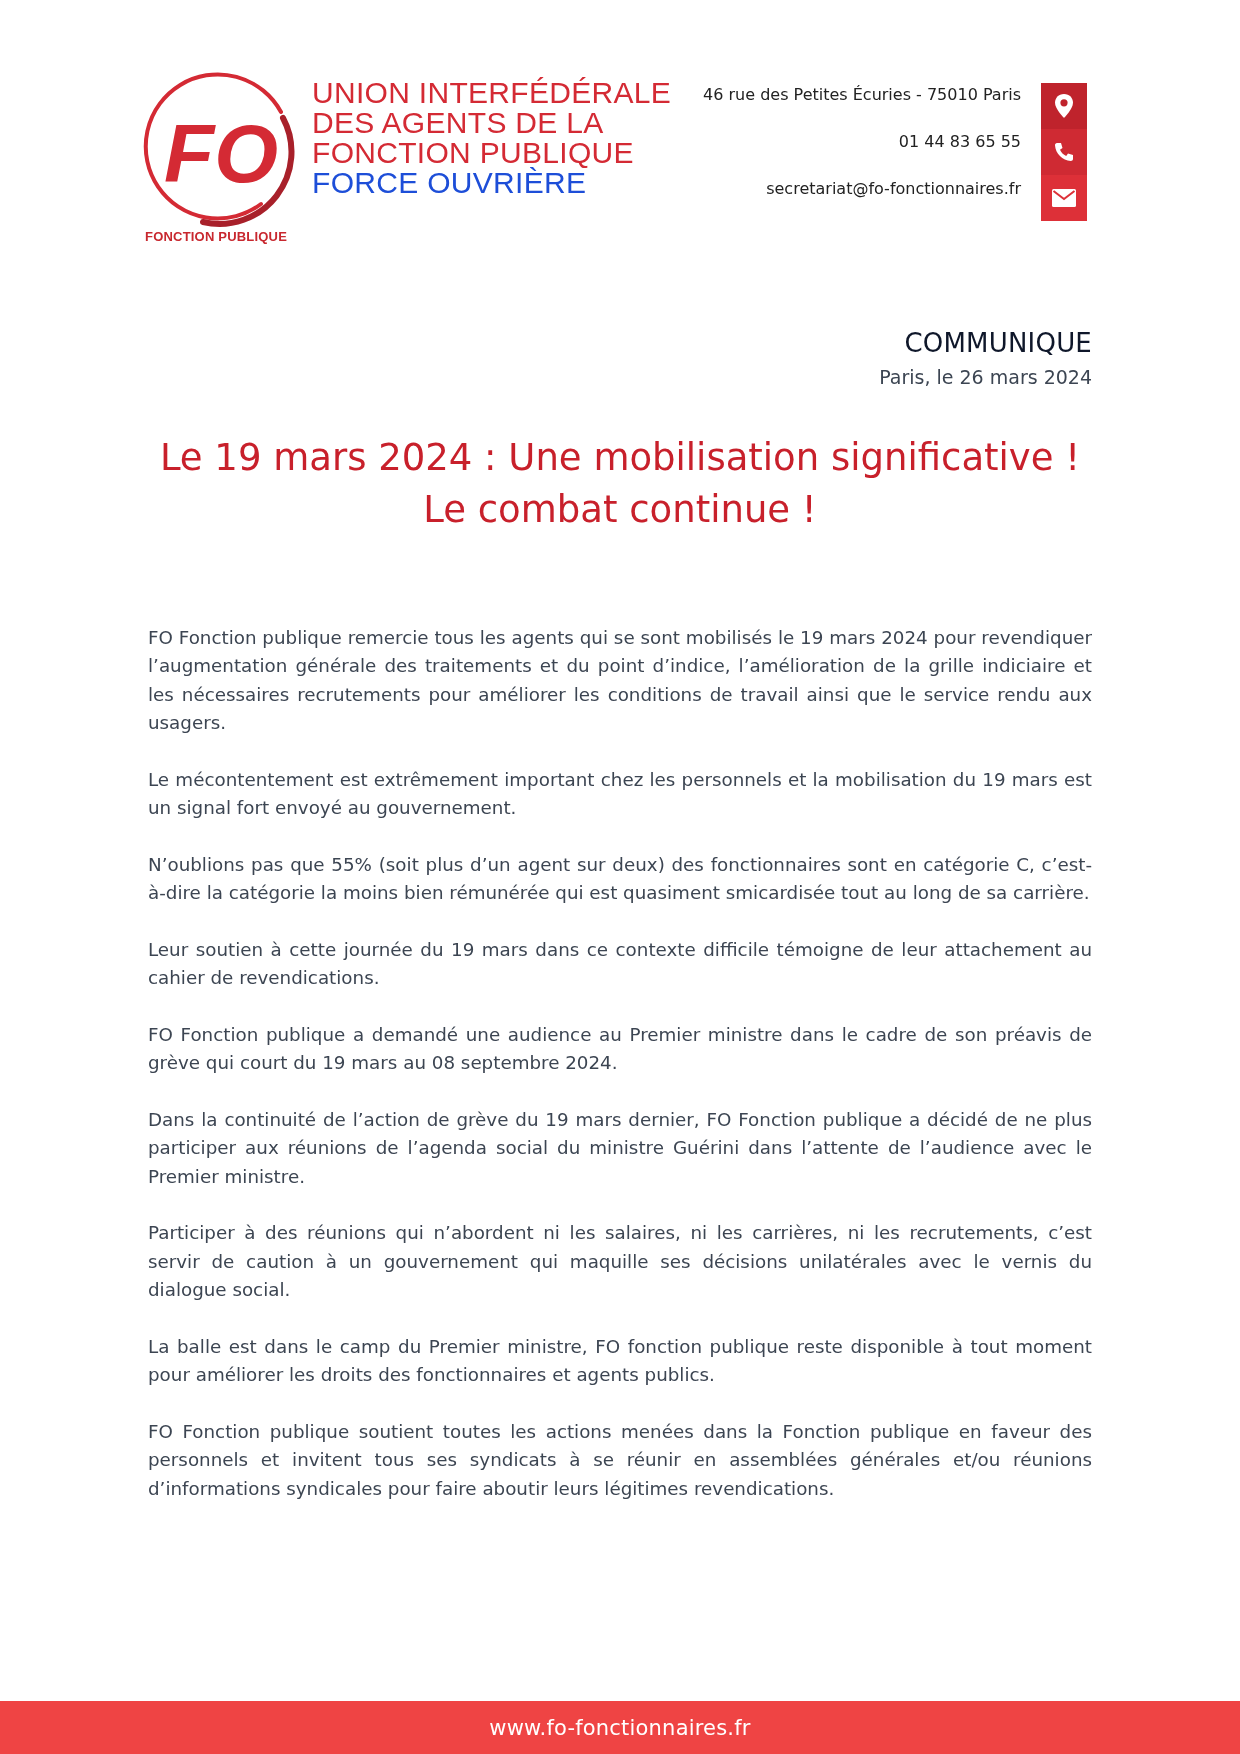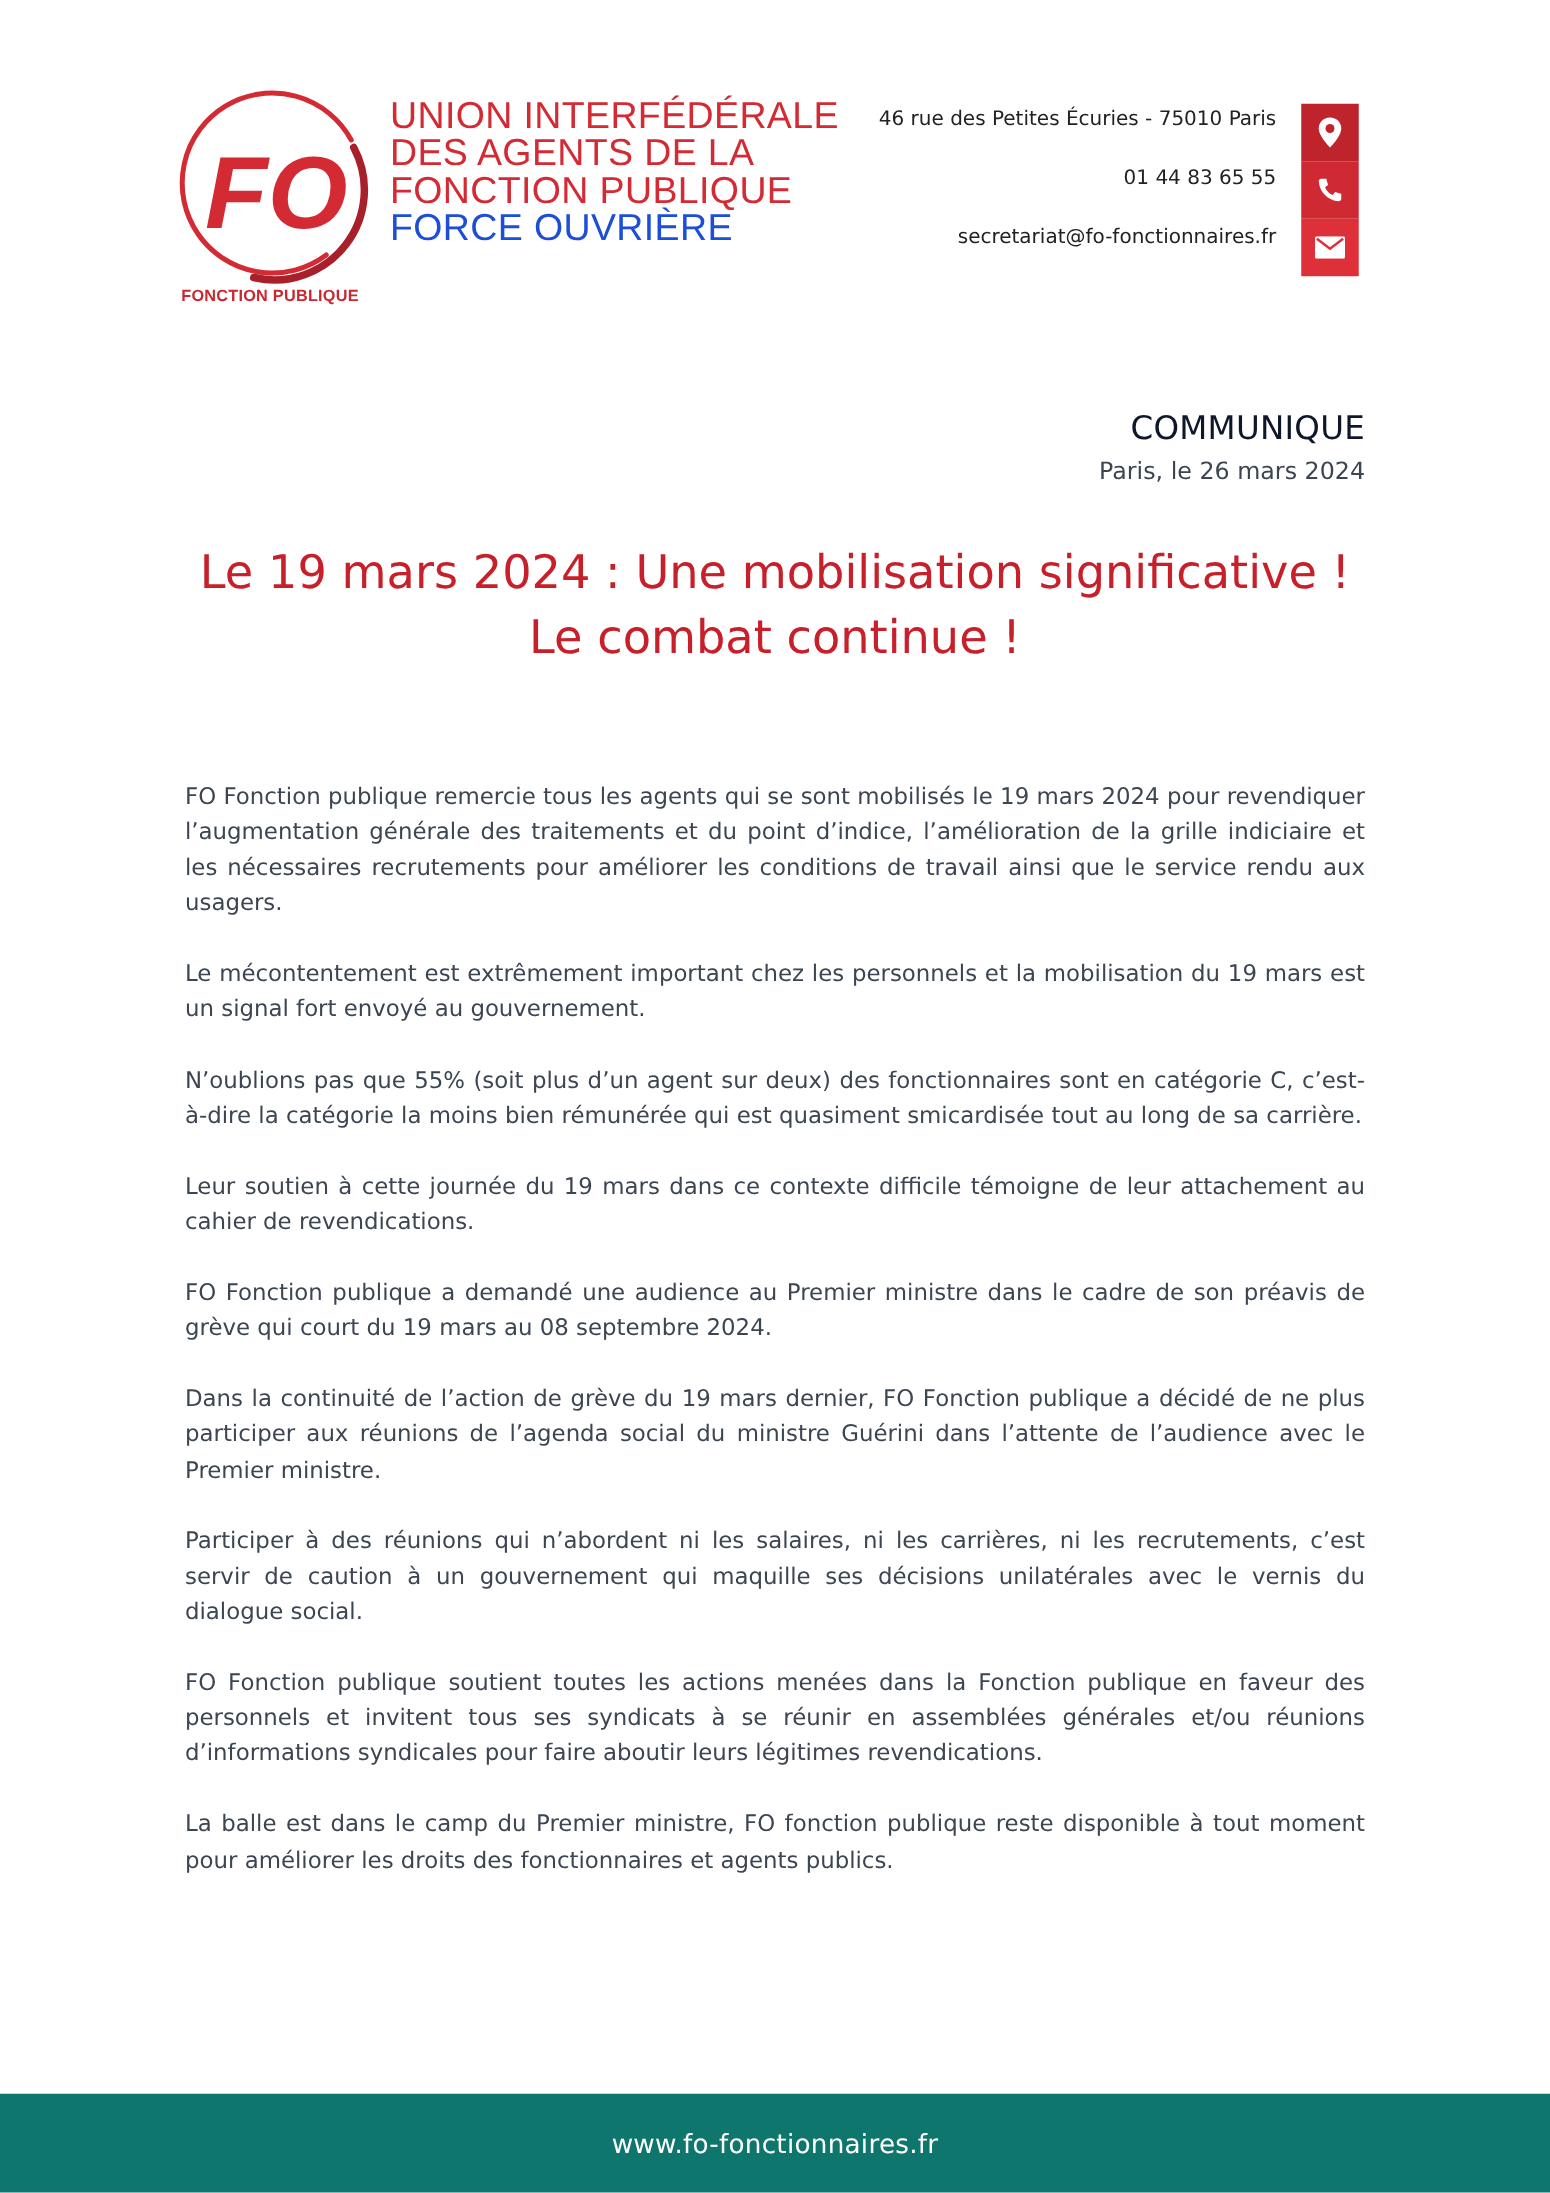--- a/index.html
+++ b/index.html
@@ -38,21 +38,21 @@
   .title {
     position: absolute; left: 100px; width: 1040px; top: 432px; text-align: center;
     font-size: 37px; line-height: 52px; color: #c8202b;
   }
   .body {
     position: absolute; left: 148px; width: 944px; top: 624px;
     font-size: 18.3px; line-height: 28.3px; text-align: justify; color: #3c4552;
   }
   .body p { margin: 0 0 28.5px 0; }
   .footer {
-    position: absolute; left: 0; right: 0; bottom: 0; height: 79px; background: #0f766e;
+    position: absolute; left: 0; right: 0; bottom: 0; height: 53px; background: #ef4444;
     display: flex; align-items: center; justify-content: center;
   }
   .footer span { color: #ffffff; font-size: 21px; letter-spacing: 0.2px; }
 </style>
 </head>
 <body>
 
 <div class="logo">
   <svg width="160" height="160" viewBox="0 0 160 160">
     <path d="M 118 132 A 72 72 0 1 1 138 40" fill="none" stroke="#d42a34" stroke-width="4" stroke-linecap="round"></path>
@@ -104,19 +104,19 @@
 </div>
 
 <div class="body">
   <p>FO Fonction publique remercie tous les agents qui se sont mobilisés le 19 mars 2024 pour revendiquer l’augmentation générale des traitements et du point d’indice, l’amélioration de la grille indiciaire et les nécessaires recrutements pour améliorer les conditions de travail ainsi que le service rendu aux usagers.</p>
   <p>Le mécontentement est extrêmement important chez les personnels et la mobilisation du 19 mars est un signal fort envoyé au gouvernement.</p>
   <p>N’oublions pas que 55% (soit plus d’un agent sur deux) des fonctionnaires sont en catégorie C, c’est-à-dire la catégorie la moins bien rémunérée qui est quasiment smicardisée tout au long de sa carrière.</p>
   <p>Leur soutien à cette journée du 19 mars dans ce contexte difficile témoigne de leur attachement au cahier de revendications.</p>
   <p>FO Fonction publique a demandé une audience au Premier ministre dans le cadre de son préavis de grève qui court du 19 mars au 08 septembre 2024.</p>
   <p>Dans la continuité de l’action de grève du 19 mars dernier, FO Fonction publique a décidé de ne plus participer aux réunions de l’agenda social du ministre Guérini dans l’attente de l’audience avec le Premier ministre.</p>
   <p>Participer à des réunions qui n’abordent ni les salaires, ni les carrières, ni les recrutements, c’est servir de caution à un gouvernement qui maquille ses décisions unilatérales avec le vernis du dialogue social.</p>
+  <p>La balle est dans le camp du Premier ministre, FO fonction publique reste disponible à tout moment pour améliorer les droits des fonctionnaires et agents publics.</p>
   <p>FO Fonction publique soutient toutes les actions menées dans la Fonction publique en faveur des personnels et invitent tous ses syndicats à se réunir en assemblées générales et/ou réunions d’informations syndicales pour faire aboutir leurs légitimes revendications.</p>
-  <p>La balle est dans le camp du Premier ministre, FO fonction publique reste disponible à tout moment pour améliorer les droits des fonctionnaires et agents publics.</p>
 </div>
 
 <div class="footer">
   <span>www.fo-fonctionnaires.fr</span>
 </div>
 
 </body></html>

